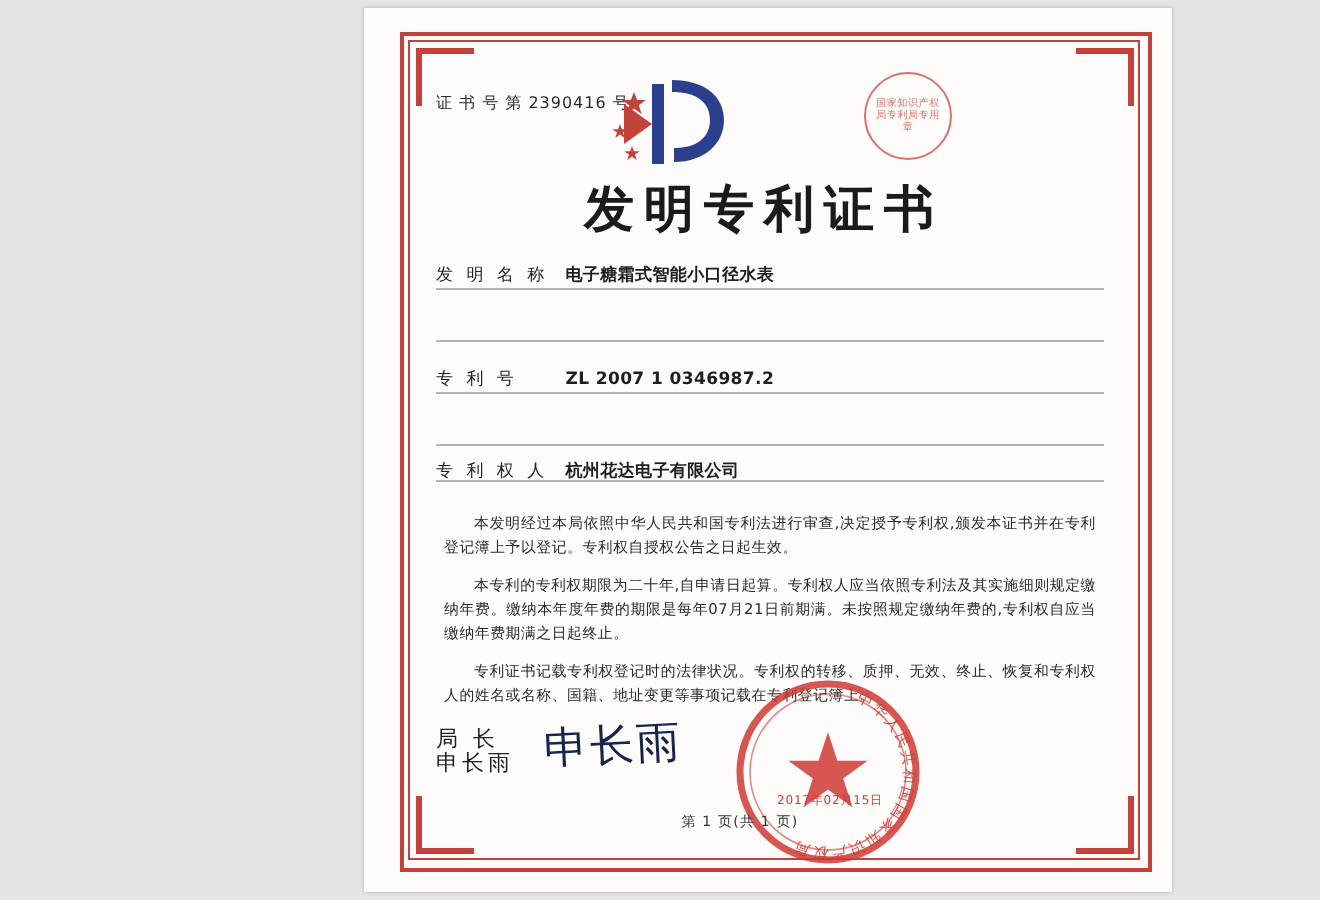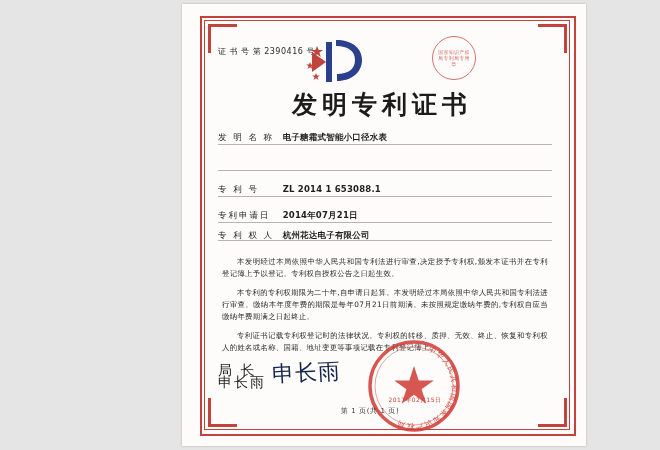--- a/index.html
+++ b/index.html
@@ -162,21 +162,21 @@
   }
   #body-text p {
     margin: 0 0 7px 0;
     text-indent: 15px;
   }
   
   #director {
     position: absolute;
     left: 218px;
     top: 364px;
-    font-size: 14px;
+    font-size: 11px;
     line-height: 12px;
     color: #1f1f1f;
     letter-spacing: 2px;
   }
   #signature {
     position: absolute;
     left: 272px;
     top: 358px;
     font-size: 22px;
     color: #15264d;
@@ -264,40 +264,36 @@
   <div class="field" style="top:132px;">
     <span class="lbl">发 明 名 称</span>
     <span class="val">电子糖霜式智能小口径水表</span>
   </div>
   <div class="rule" style="top:144px;"></div>
 
   <div class="rule" style="top:170px;"></div>
 
   <div class="field" style="top:184px;">
     <span class="lbl">专 利 号</span>
-    <span class="val">ZL 2014 1 653088.1</span>
+    <span class="val">ZL 2007 1 0346987.2</span>
   </div>
   <div class="rule" style="top:196px;"></div>
 
-  <div class="field" style="top:210px;">
-    <span class="lbl">专利申请日</span>
-    <span class="val">2014年07月21日</span>
-  </div>
   <div class="rule" style="top:222px;"></div>
 
   <div class="field" style="top:230px;">
     <span class="lbl">专 利 权 人</span>
     <span class="val">杭州花达电子有限公司</span>
   </div>
   <div class="rule" style="top:240px;"></div>
 
 
   <div id="body-text">
     <p>本发明经过本局依照中华人民共和国专利法进行审查,决定授予专利权,颁发本证书并在专利登记簿上予以登记。专利权自授权公告之日起生效。</p>
-    <p>本专利的专利权期限为二十年,自申请日起算。本发明经过本局依照中华人民共和国专利法进行审查。缴纳本年度年费的期限是每年07月21日前期满。未按照规定缴纳年费的,专利权自应当缴纳年费期满之日起终止。</p>
+    <p>本专利的专利权期限为二十年,自申请日起算。专利权人应当依照专利法及其实施细则规定缴纳年费。缴纳本年度年费的期限是每年07月21日前期满。未按照规定缴纳年费的,专利权自应当缴纳年费期满之日起终止。</p>
     <p>专利证书记载专利权登记时的法律状况。专利权的转移、质押、无效、终止、恢复和专利权人的姓名或名称、国籍、地址变更等事项记载在专利登记簿上。</p>
   </div>
 
   <div id="director">
     <div>局 长</div>
     <div>申长雨</div>
   </div>
   <div id="signature">申长雨</div>
 
   <div id="big-seal">

